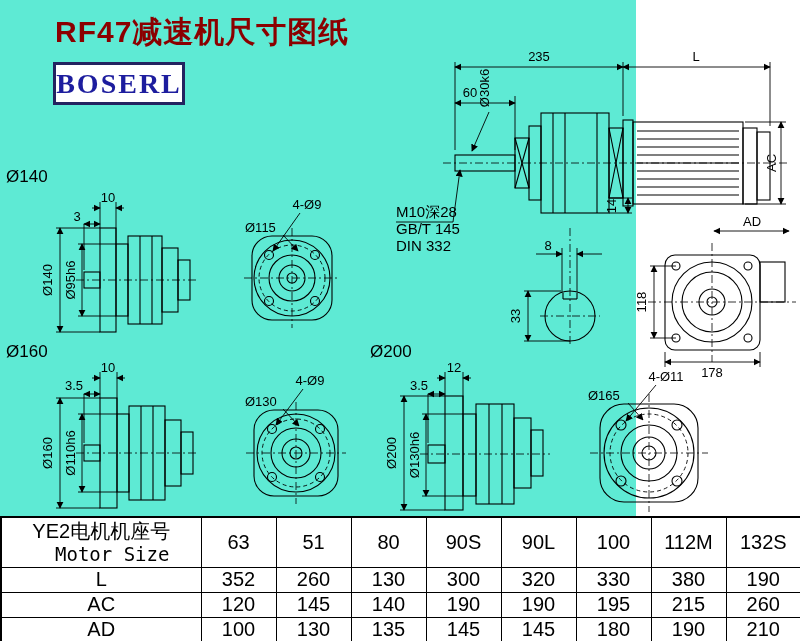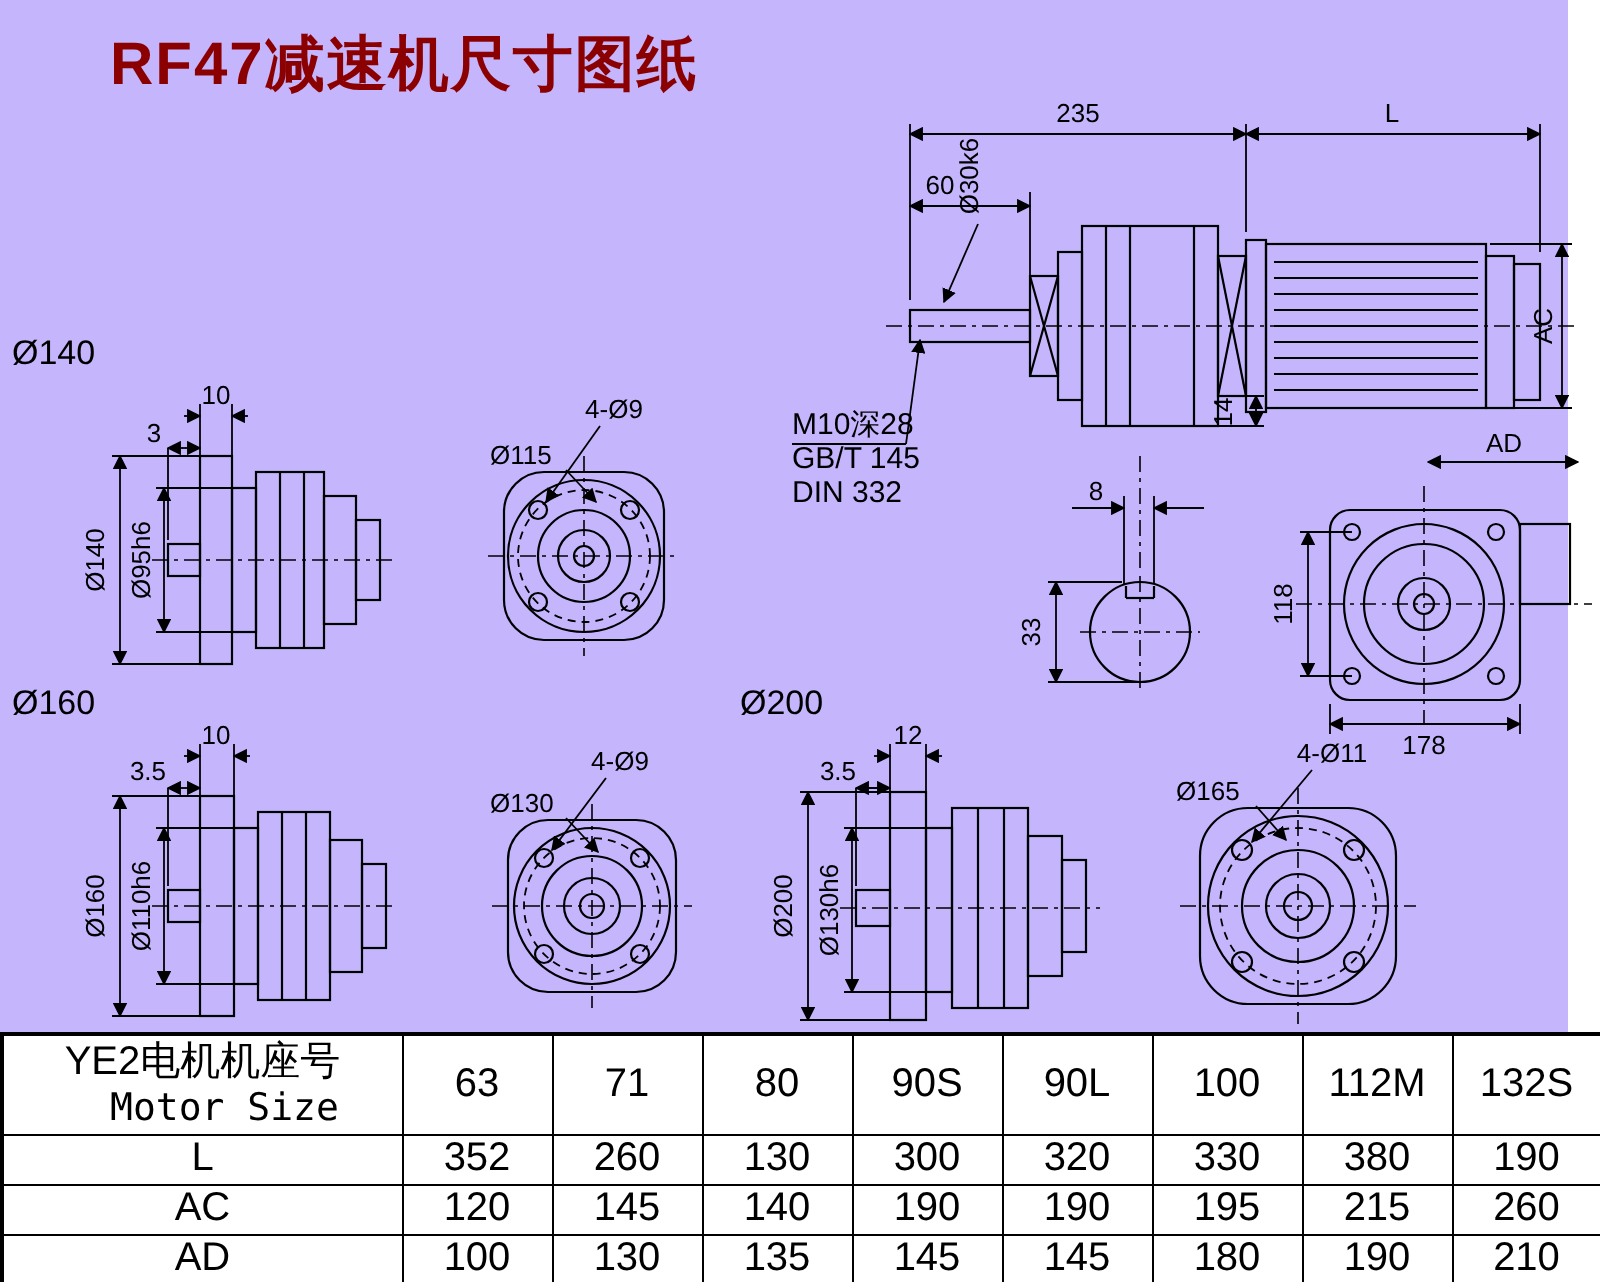--- a/index.html
+++ b/index.html
@@ -1,18 +1,18 @@
 <!DOCTYPE html>
 <html><head>
 <meta charset="utf-8">
 <style>
   * { margin:0; padding:0; box-sizing:border-box; }
   html,body { background:#ffffff; }
   body { width:800px; height:641px; font-family:"Liberation Sans", sans-serif; position:relative; overflow:hidden; }
-  .page { position:relative; width:784px; height:641px; background:#c4b5fd; }
+  .page { position:relative; width:636px; height:641px; background:#5eead4; }
   .title { position:absolute; left:55px; top:12px; font-size:30px; font-weight:bold; color:#8b0000; letter-spacing:1px; white-space:nowrap; }
   .logo-box { position:absolute; left:53px; top:62px; width:132px; height:43px; border:3px solid #23235f; background:#fff;
               display:flex; align-items:center; justify-content:center; }
   .logo-text { font-family:"Liberation Serif", serif; font-size:28px; font-weight:bold; color:#1d1d9e; letter-spacing:2px; }
   svg.drawing { position:absolute; left:0; top:0; }
   svg text { fill:#000; font-size:13px; font-family:"Liberation Sans", sans-serif; }
   svg text.t15 { font-size:15px; }
   svg text.t17 { font-size:17px; }
   .s  { fill:none; stroke:#000; stroke-width:1.1; }
   .d  { fill:none; stroke:#000; stroke-width:0.9; }
@@ -25,20 +25,23 @@
   tr.r-data { height:25px; }
   .cn { font-size:20px; line-height:24px; }
   .en { font-size:19px; line-height:23px; font-family:"DejaVu Sans Mono", monospace;padding-left:22px; }
 </style>
 </head>
 <body>
 
 <div class="page">
 
   <div class="title">RF47减速机尺寸图纸</div>
+  <div class="logo-box">
+    <span class="logo-text">BOSERL</span>
+  </div>
 
   <svg class="drawing" width="800" height="641" viewBox="0 0 800 641">
     <defs>
       <marker id="arr" viewBox="0 0 10 10" refX="9" refY="5" markerWidth="8" markerHeight="8" orient="auto-start-reverse">
         <path d="M0,0 L10,5 L0,10 z" fill="#000"></path>
       </marker>
     </defs>
 
     <g>
 
@@ -302,21 +305,21 @@
         <col style="width:75px">
         <col style="width:75px">
     </colgroup>
     <tbody>
       <tr class="r-head">
         <th>
           <div class="cn">YE2电机机座号</div>
           <div class="en">Motor Size</div>
         </th>
         <td>63</td>
-        <td>71</td>
+        <td>51</td>
         <td>80</td>
         <td>90S</td>
         <td>90L</td>
         <td>100</td>
         <td>112M</td>
         <td>132S</td>
       </tr>
       <tr class="r-data">
         <th>L</th>
         <td>352</td>

